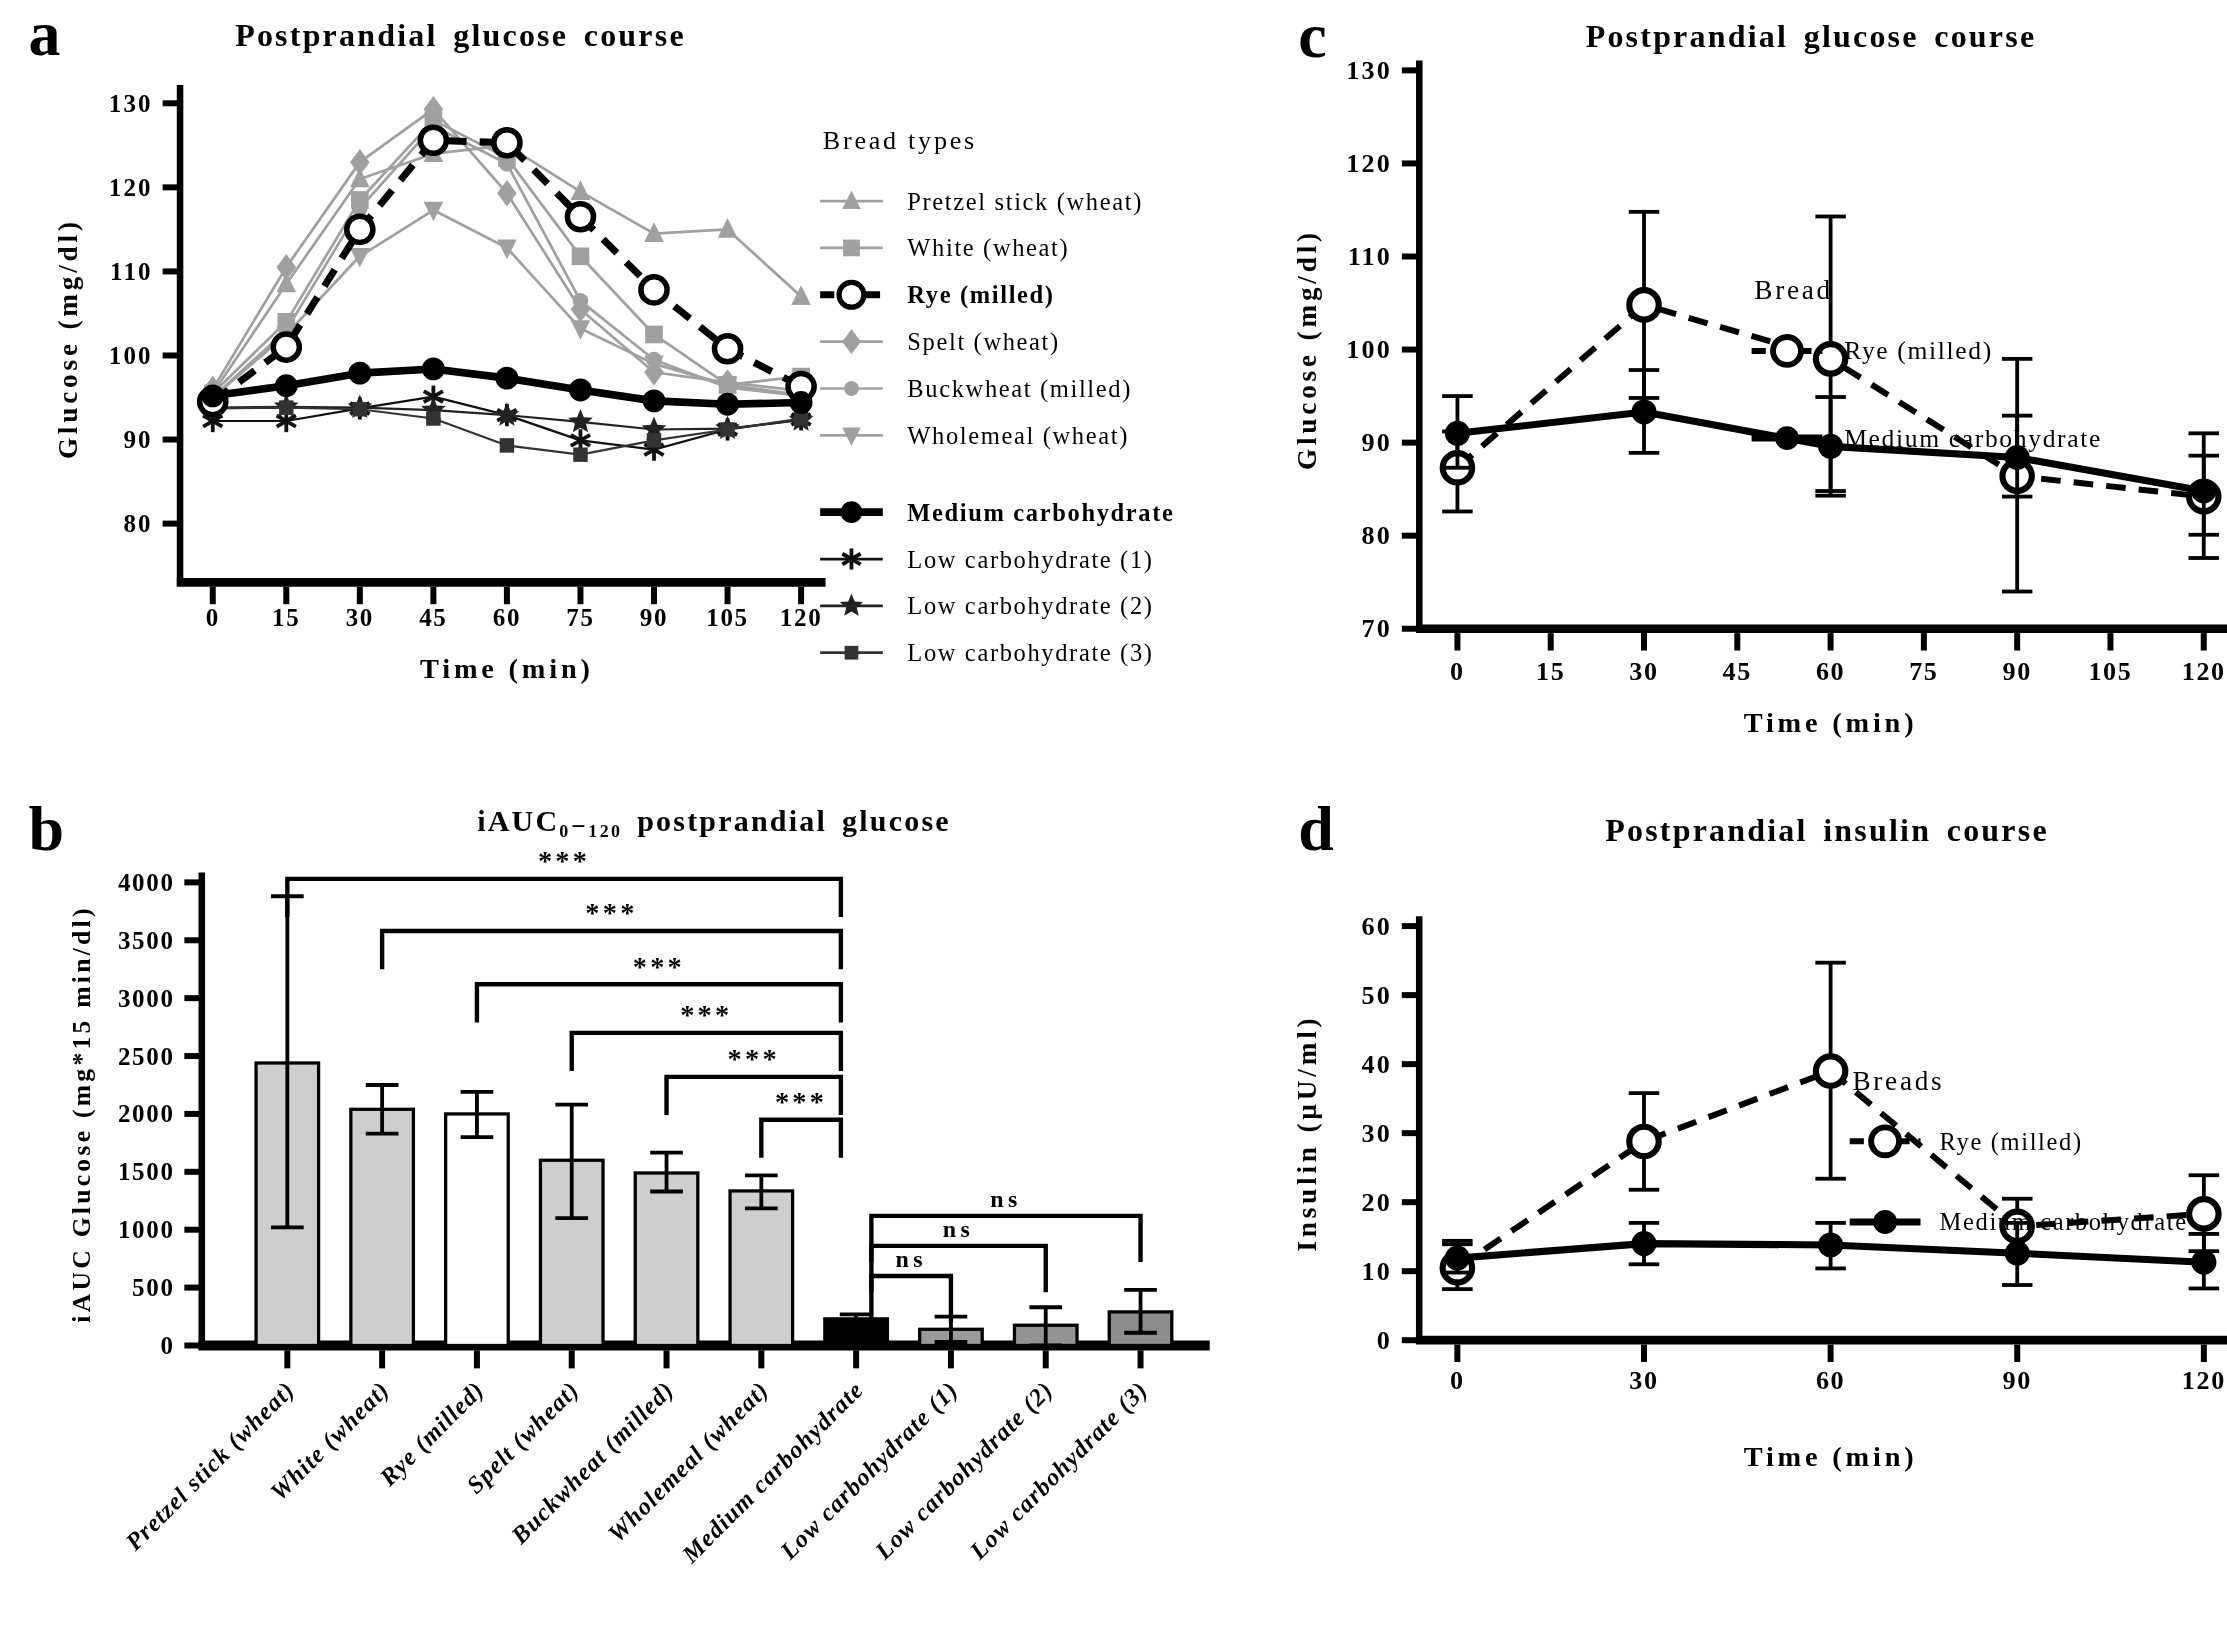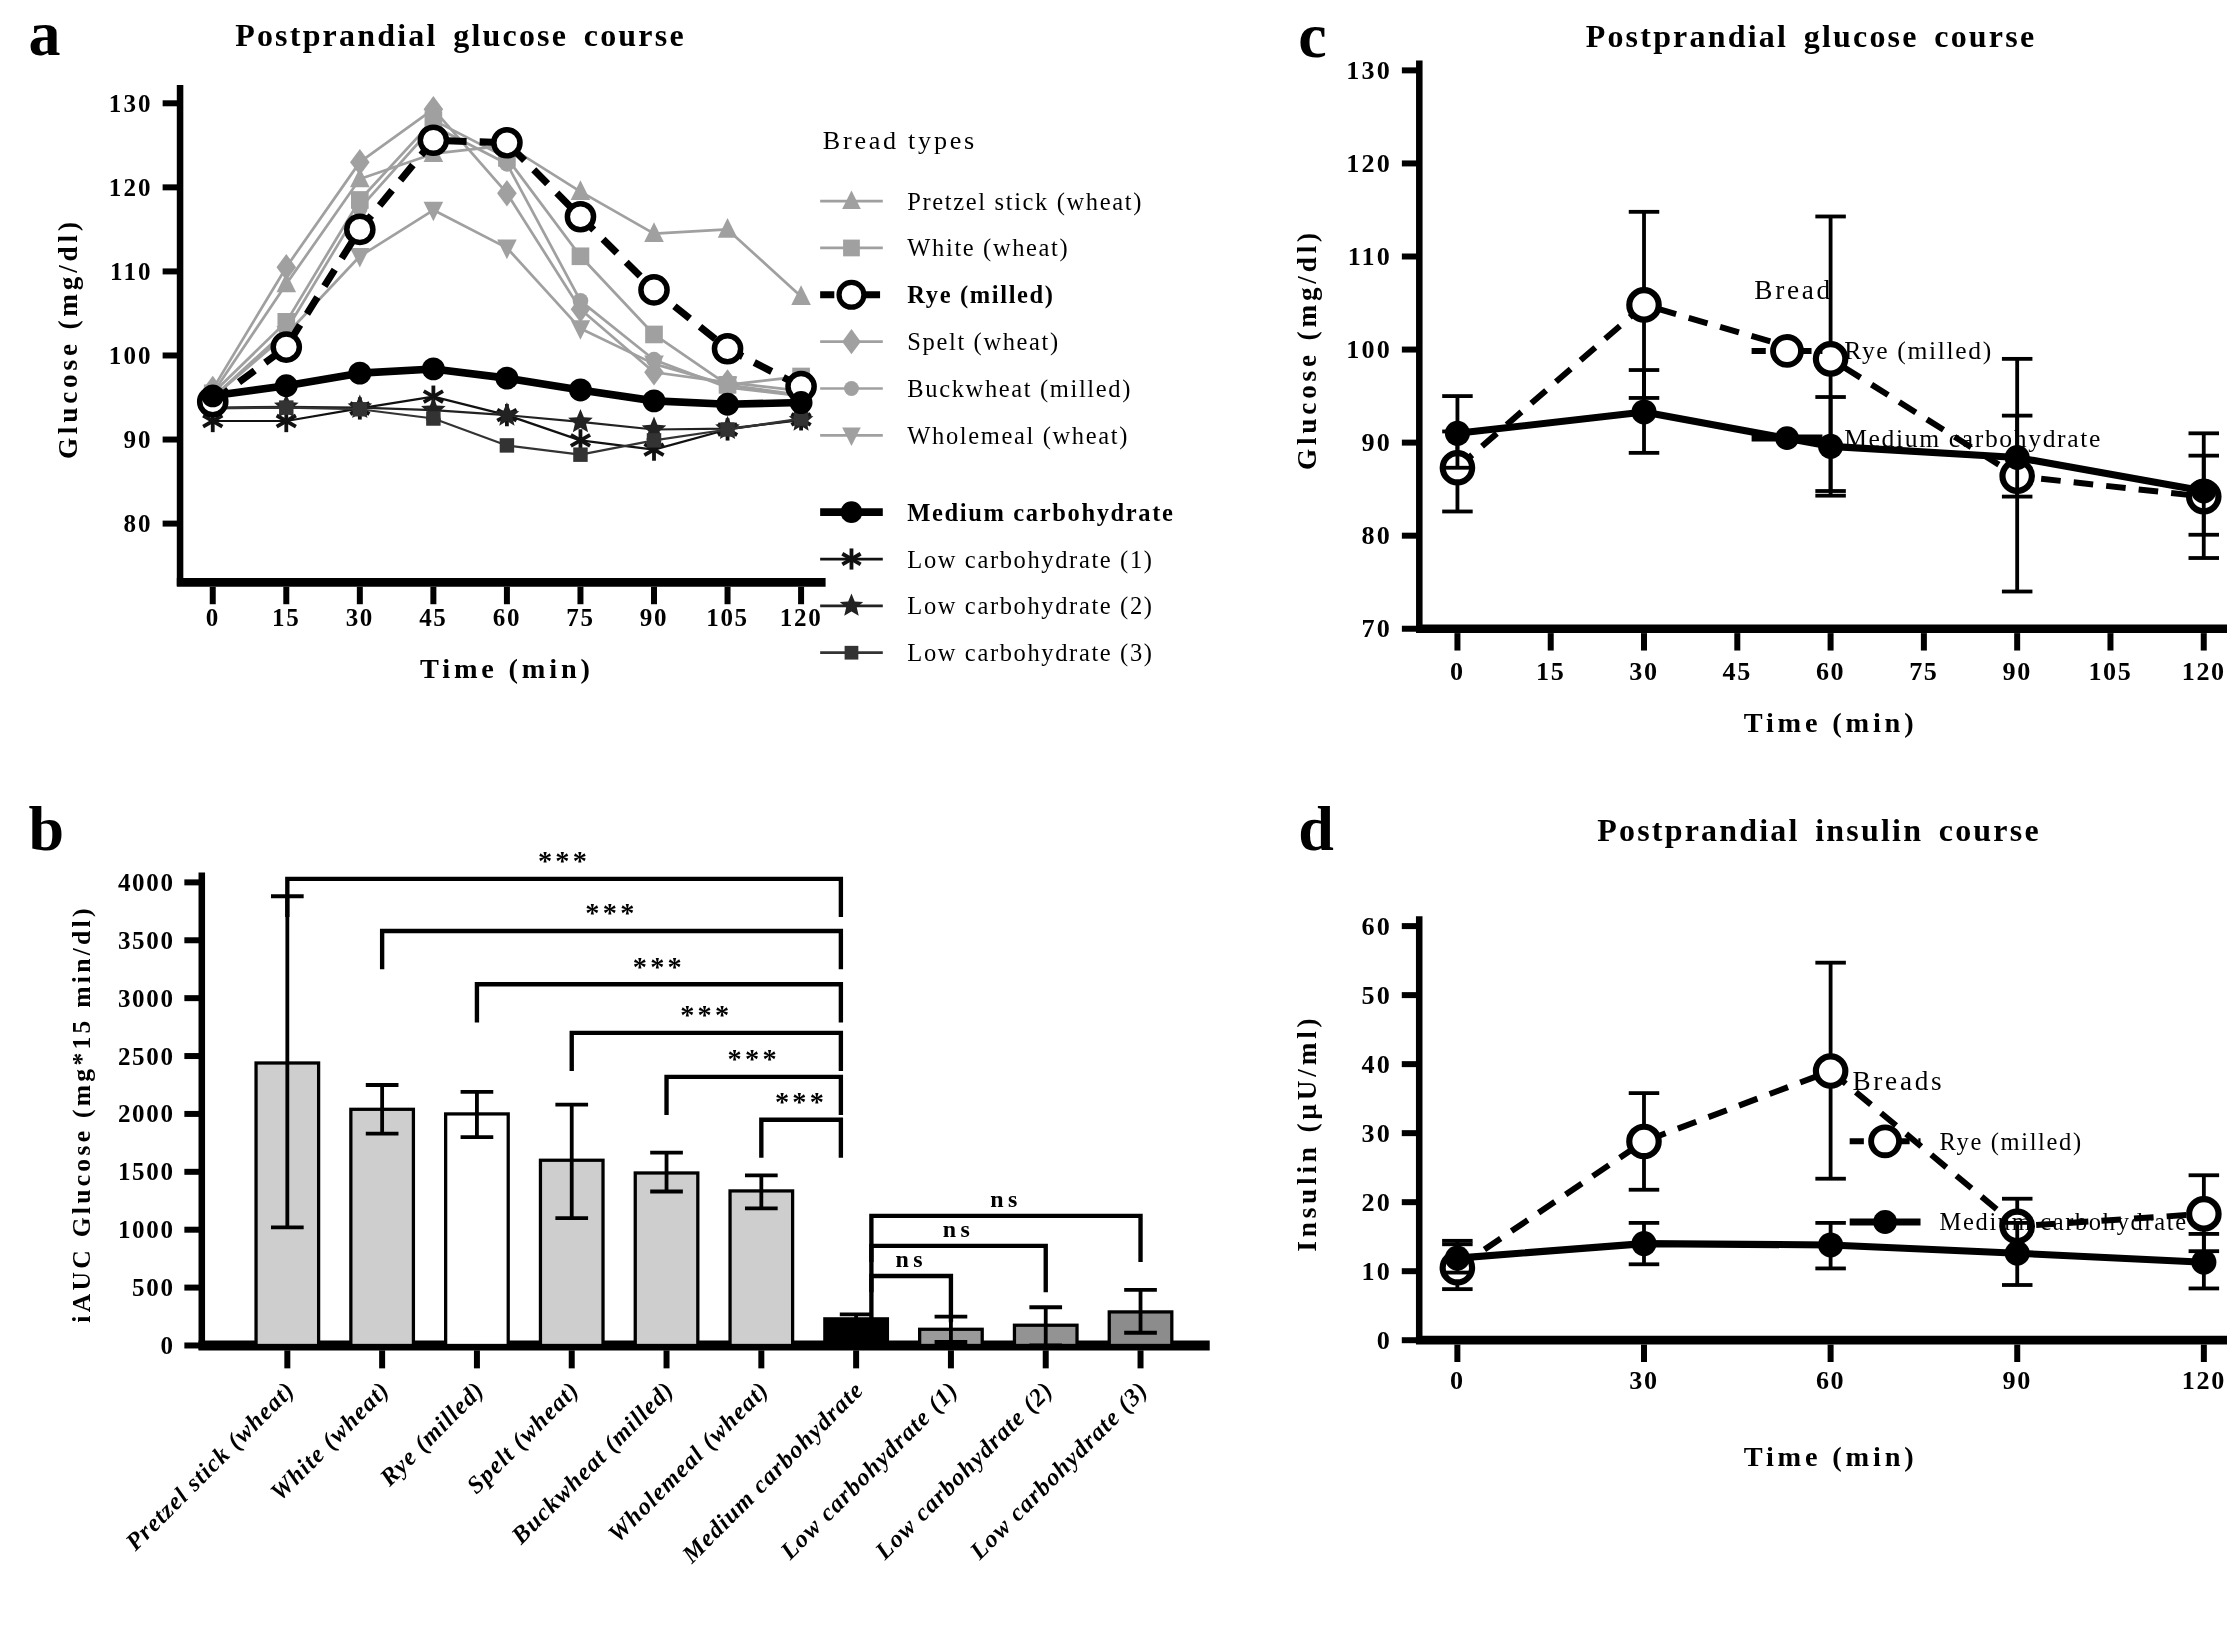--- a/index.html
+++ b/index.html
@@ -735,20 +735,21 @@
           <path d="M1559,927.25 L1559,842.25 L1879,842.25 L1879,927.25" fill="none" stroke="#000" stroke-width="8"></path>
           <text x="1719" y="826.25" text-anchor="middle" font-size="44" font-weight="bold" letter-spacing="8">ns</text>
         </g>
         <g>
           <path d="M1559,872 L1559,787 L2053,787 L2053,872" fill="none" stroke="#000" stroke-width="8"></path>
           <text x="1806" y="771" text-anchor="middle" font-size="44" font-weight="bold" letter-spacing="8">ns</text>
         </g>
       </g>
     </svg>
   <div class="panel-letter" style="left:6.5px;top:9.8px;">b</div>
+  <div class="panel-title" style="left:218px;top:16.3px;width:948px;font-size:30px;">iAUC₀₋₁₂₀ postprandial glucose</div>
 </div>
 
 <div class="panel" id="panel-d" style="left:1283px;top:787px;width:959px;height:725px;">
   <svg viewBox="0 0 1760 1330" width="959" height="725">
       <g>
         <line x1="250" y1="237" x2="250" y2="1021" stroke="#000" stroke-width="12"></line>
         <line x1="244" y1="1015" x2="1735" y2="1015" stroke="#000" stroke-width="16"></line>
         <line x1="250" y1="1015" x2="218" y2="1015" stroke="#000" stroke-width="11"></line>
         <text x="200" y="1015" text-anchor="end" dominant-baseline="central" font-size="48" font-weight="bold" letter-spacing="4">0</text>
         <line x1="250" y1="888.3333333333334" x2="218" y2="888.3333333333334" stroke="#000" stroke-width="11"></line>
@@ -874,15 +875,15 @@
         <g>
           <line x1="1040" y1="798" x2="1170" y2="798" stroke="#000000" stroke-width="13"></line>
           <g>
             <circle cx="1105" cy="798" r="21.849999999999998" fill="#000000"></circle>
           </g>
           <text x="1205" y="798" dominant-baseline="central" font-size="45" font-weight="normal" letter-spacing="3">Medium carbohydrate</text>
         </g>
       </g>
     </svg>
   <div class="panel-letter" style="left:15.3px;top:9.8px;">d</div>
-  <div class="panel-title" style="left:144px;top:25px;width:784px;">Postprandial insulin course</div>
+  <div class="panel-title" style="left:152px;top:25px;width:784px;">Postprandial insulin course</div>
 </div>
 
 
 </body></html>

